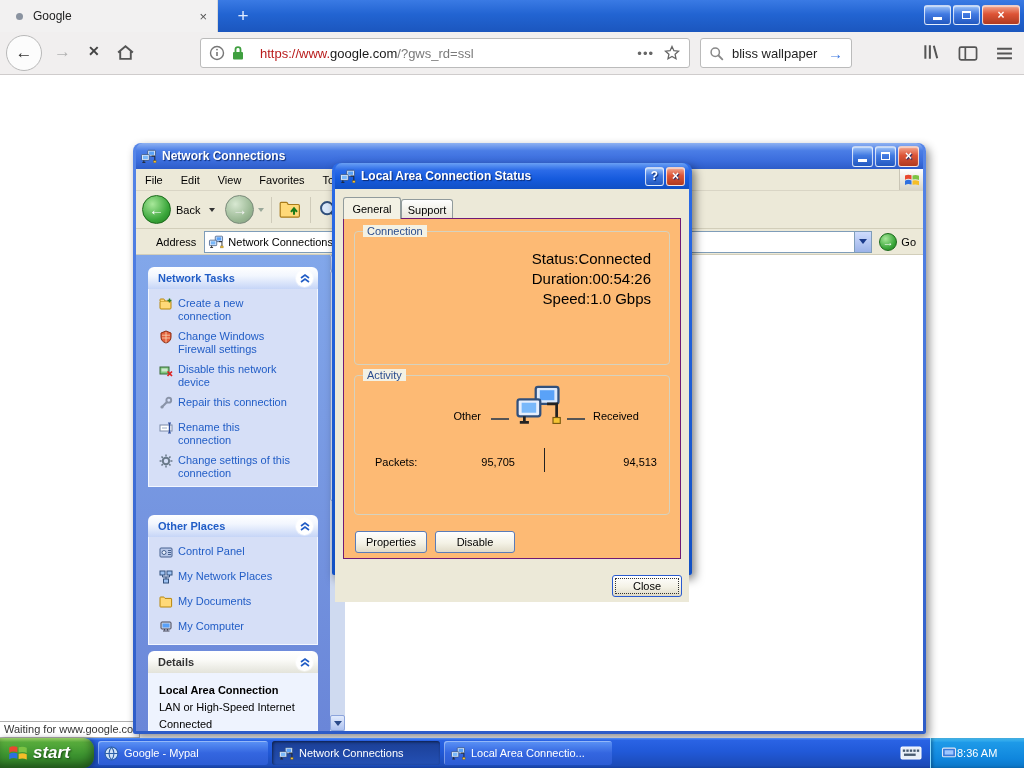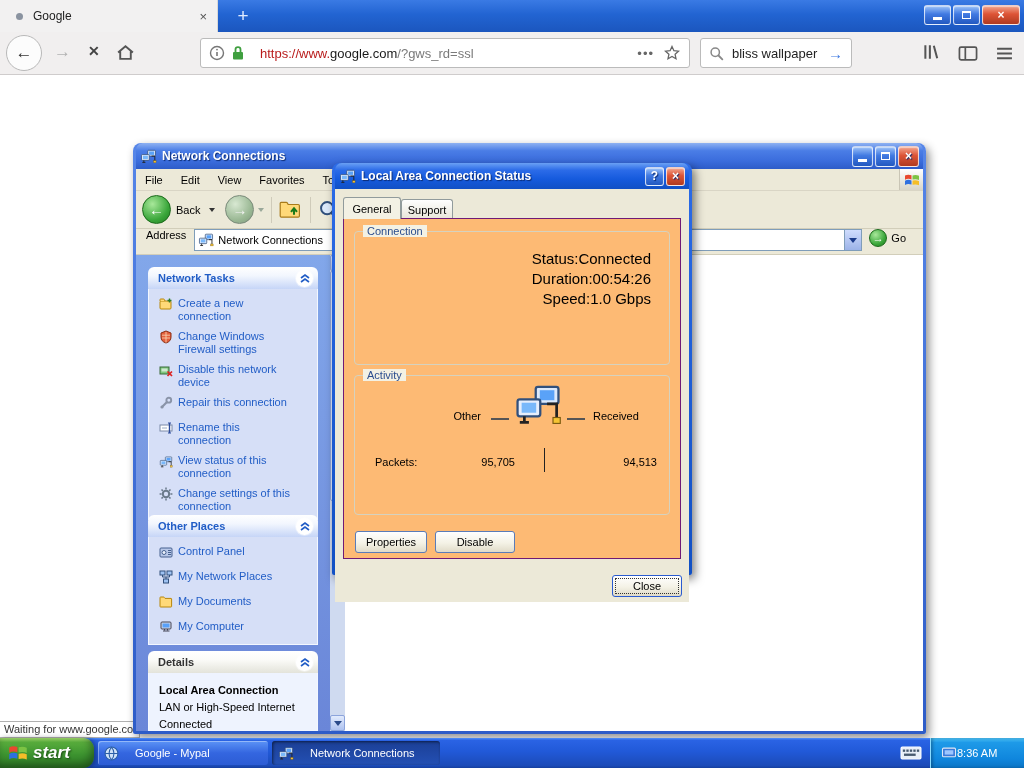--- a/index.html
+++ b/index.html
@@ -55,21 +55,21 @@
   .menubar-logo{margin-left:auto;width:24px;height:21px;border-left:1px solid #c9c5b5;
     background:linear-gradient(180deg,#ffffff,#d9d5c9);display:flex;align-items:center;justify-content:center}
   .xp-toolbar{height:38px;display:flex;align-items:center;padding-left:6px;background:#ece9d8;
     border-bottom:1px solid #d2ceba}
   .tb-circle{width:29px;height:29px;border-radius:50%;border:1px solid #1a6a1a;
     background:radial-gradient(circle at 35% 30%,#a8e89a,#3aa63a 62%,#1f7a1f);
     color:#fff;display:flex;align-items:center;justify-content:center;font-size:15px;font-weight:bold}
   .tb-circle.dis{border-color:#7a8a7a;background:radial-gradient(circle at 35% 30%,#d8e8d2,#9ab894 62%,#7c987a);color:#f2f2f2}
   .tb-sep{width:1px;height:26px;background:#cfcbba;margin:0 7px}
   .caret{width:0;height:0;border-left:3px solid transparent;border-right:3px solid transparent;border-top:4px solid #333;margin-left:4px}
-  .xp-addressbar{height:26px;display:flex;align-items:flex-start;padding-left:10px;font-size:11px;
+  .xp-addressbar{height:26px;display:flex;align-items:center;padding-left:20px;font-size:11px;
     background:#ece9d8;border-bottom:1px solid #d2ceba}
   .addr-input{margin-left:8px;width:668px;height:22px;background:#fff;border:1px solid #7f9db9;
     display:flex;align-items:center;padding-left:3px;font-size:11px}
   .addr-drop{margin-left:auto;width:17px;height:20px;border-left:1px solid #7f9db9;
     background:linear-gradient(180deg,#cfdcfd,#9cb3e8);display:flex;align-items:center;justify-content:center}
   .caret-blue{width:0;height:0;border-left:4px solid transparent;border-right:4px solid transparent;border-top:5px solid #1a3a8a}
   .go-circle{width:18px;height:18px;border-radius:50%;border:1px solid #1a6a1a;
     background:radial-gradient(circle at 35% 30%,#a8e89a,#3aa63a 62%,#1f7a1f);
     color:#fff;display:flex;align-items:center;justify-content:center;font-size:11px;font-weight:bold}
   .xp-body{position:relative;height:476px;background:#fff;overflow:hidden}
@@ -127,21 +127,21 @@
   .taskbar{position:absolute;left:0;top:738px;width:1024px;height:30px;
     background:linear-gradient(180deg,#4e8df8 0%,#2a63e4 8%,#2159d8 45%,#1c4bb8 92%,#163f9e 100%)}
   .start-btn{position:absolute;left:0;top:0;width:94px;height:30px;border-radius:0 11px 11px 0;
     background:linear-gradient(180deg,#9ed66a 0%,#58ac3c 14%,#3d9430 55%,#2f7d26 100%);
     box-shadow:inset -3px -4px 8px rgba(0,0,0,.35),2px 0 5px rgba(0,0,0,.35);
     display:flex;align-items:center;gap:5px;padding-left:8px;color:#fff;font-size:17px;
     font-weight:bold;font-style:italic;text-shadow:1px 1px 2px #1c4a14}
   .task-item{position:absolute;top:3px;height:24px;border-radius:3px;
     background:linear-gradient(180deg,#5c93f6,#3466e0 50%,#2c5cd4);
     box-shadow:inset 1px 1px 0 rgba(255,255,255,.35);color:#fff;font-size:11px;
-    display:flex;align-items:center;gap:16px;padding:0 6px;white-space:nowrap;overflow:hidden}
+    display:flex;align-items:center;gap:5px;padding:0 6px;white-space:nowrap;overflow:hidden}
   .task-item.pressed{background:linear-gradient(180deg,#1b3f96,#2450b4);
     box-shadow:inset 1px 1px 3px rgba(0,0,0,.55)}
   .tray{position:absolute;left:930px;top:0;width:94px;height:30px;
     background:linear-gradient(180deg,#4dc1f5 0%,#1e9ae8 15%,#0f86dd 70%,#0b74c4 100%);
     border-left:1px solid #8adcff;box-shadow:inset 2px 0 3px rgba(0,0,0,.25);
     display:flex;align-items:center;padding-left:10px;color:#fff;font-size:11px}
   .txt{display:inline-block}
 </style>
 </head>
 <body>
@@ -372,26 +372,20 @@
               </div>
               <div class="tp-item">
                 <span class="tp-ic"><svg width="14" height="14" viewBox="0 0 14 14">
                       <rect x="1" y="4" width="12" height="6" fill="#fff" stroke="#7a8aa8"></rect>
                       <path d="M3 7 h5" stroke="#9aabc4"></path>
                       <path d="M10.5 2 v10" stroke="#2a4a9a" stroke-width="1.4"></path>
                       <path d="M9 2 h3 M9 12 h3" stroke="#2a4a9a"></path>
                     </svg></span>
                 <span class="tp-label">Rename this connection</span>
               </div>
-              <div class="tp-item">
-                <span class="tp-ic"><svg width="14" height="12" viewBox="0 0 22 18">
-                      <use href="#conn-ic"></use>
-                    </svg></span>
-                <span class="tp-label">View status of this connection</span>
-              </div>
               <div class="tp-item" style="margin-bottom:0">
                 <span class="tp-ic"><svg width="14" height="14" viewBox="0 0 14 14">
                       <circle cx="7" cy="7" r="3.2" fill="none" stroke="#6a7a8a" stroke-width="2"></circle>
                       <g stroke="#6a7a8a" stroke-width="1.5">
                         <path d="M7 0.6 V2.6 M7 11.4 V13.4 M0.6 7 H2.6 M11.4 7 H13.4 M2.5 2.5 L3.9 3.9 M10.1 10.1 L11.5 11.5 M11.5 2.5 L10.1 3.9 M3.9 10.1 L2.5 11.5"></path>
                       </g>
                     </svg></span>
                 <span class="tp-label">Change settings of this connection</span>
               </div>
             </div>
@@ -547,20 +541,26 @@
           <path d="M1 7 h12 M7 1 a9 9 0 0 1 0 12 M7 1 a9 9 0 0 0 0 12" fill="none" stroke="#2b5fa8"></path>
         </svg>
       <span class="txt">Google - Mypal</span>
     </div>
     <div class="task-item pressed" style="left:272px;width:168px">
       <svg width="16" height="13" viewBox="0 0 22 18">
           <use href="#conn-ic"></use>
         </svg>
       <span class="txt">Network Connections</span>
     </div>
+    <div class="task-item" style="left:444px;width:168px">
+      <svg width="16" height="13" viewBox="0 0 22 18">
+          <use href="#conn-ic"></use>
+        </svg>
+      <span class="txt">Local Area Connectio...</span>
+    </div>
 
     <span class="abs" style="left:900px;top:8px">
       <svg width="22" height="14" viewBox="0 0 18 12">
         <rect x="0.5" y="1" width="17" height="10" rx="1" fill="#e8eef8" stroke="#fff"></rect>
         <g fill="#47596f">
             <rect x="2" y="3" width="2" height="2"></rect>
             <rect x="5" y="3" width="2" height="2"></rect>
             <rect x="8" y="3" width="2" height="2"></rect>
             <rect x="11" y="3" width="2" height="2"></rect>
             <rect x="14" y="3" width="2" height="2"></rect>

